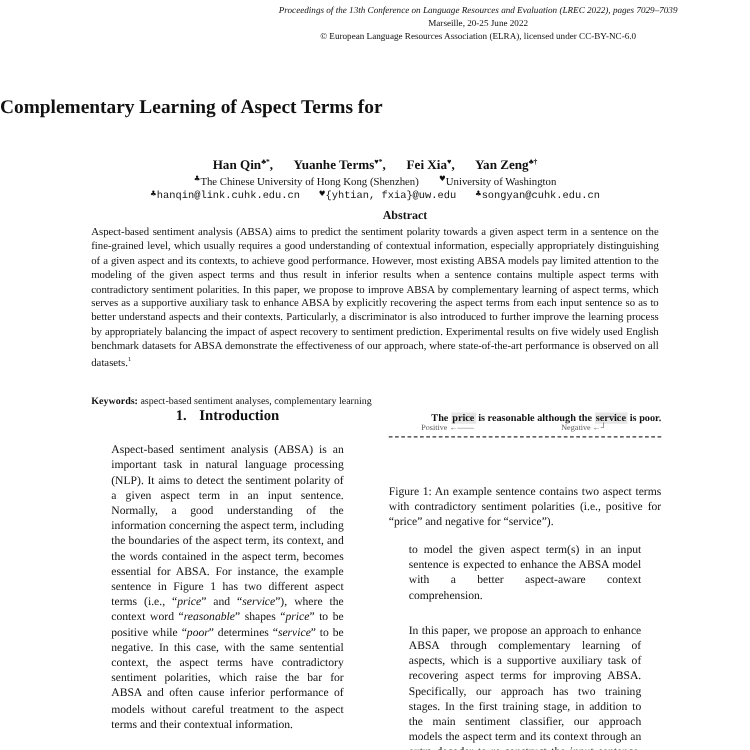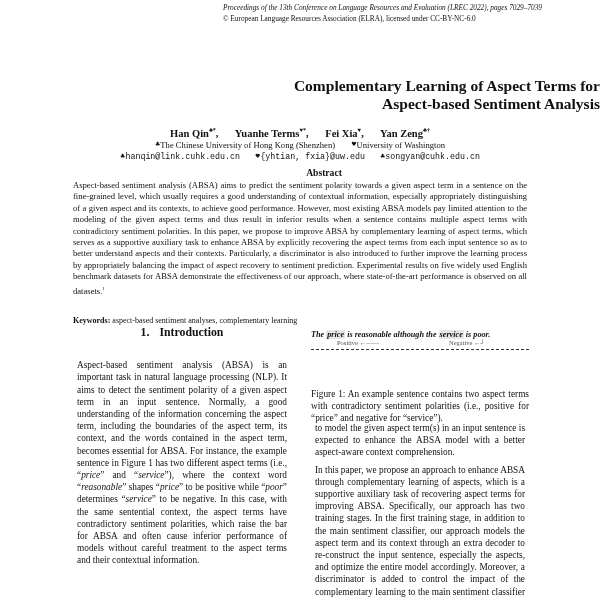--- a/index.html
+++ b/index.html
@@ -1,60 +1,60 @@
 <!DOCTYPE html>
 <html><head>
 <meta charset="utf-8">
 <style>
   html, body { margin:0; padding:0; background:#fff; }
   body { width:600px; height:600px; overflow:hidden; position:relative; font-family:"Liberation Serif", serif; color:#111; }
-  .header { position:absolute; right:58px; top:3px; text-align:left; font-size:7.3px; line-height:10.5px; }
+  .header { position:absolute; right:58px; top:3px; text-align:center; font-size:7.3px; line-height:10.5px; }
   .header .l1 { font-style:italic; }
-  .title { position:absolute; left:0; width:600px; top:77px; text-align:right; font-weight:bold; font-size:15.5px; line-height:17.5px; }
+  .title { position:absolute; left:0; width:600px; top:77px; text-align:left; font-weight:bold; font-size:15.5px; line-height:17.5px; }
   .authors { position:absolute; left:0; width:600px; top:127px; text-align:center; font-weight:bold; font-size:10.5px; }
   .authors .sep { display:inline-block; width:14px; }
   .authors sup { font-size:6px; }
   .affil { position:absolute; left:0; width:600px; top:140px; text-align:center; font-size:8.6px; }
   .affil .gap { display:inline-block; width:14px; }
   .emails { position:absolute; left:0; width:600px; top:152px; text-align:center; font-family:"Liberation Mono", monospace; font-size:8.3px; }
   .emails .gap { display:inline-block; width:10px; }
   .sym { font-family:"DejaVu Sans", sans-serif; font-size:6px; vertical-align:top; }
   .abs-head { position:absolute; left:0; width:600px; top:167px; text-align:center; font-weight:bold; font-size:9.6px;padding-left:24px; }
   .abstract { position:absolute; left:73px; width:454px; top:180px; font-size:8.6px; line-height:11.4px; text-align:justify; }
   .abstract sup { font-size:5px; }
   .keywords { position:absolute; left:73px; top:316px; font-size:8px; }
   .keywords b { font-weight:bold; }
   .col { position:absolute; font-size:9.3px; line-height:12.2px; text-align:justify; }
   .col-left { left:73px; width:218px; top:326px; }
-  .sec-head { text-align:center; font-weight:bold; font-size:11.8px; margin-bottom:21px; }
+  .sec-head { text-align:center; font-weight:bold; font-size:11.8px; margin-bottom:7px; }
   .sec-head .num { margin-right:10px; }
-  .col p { margin:4px; }
+  .col p { margin:16px; }
   .col i { font-style:italic; }
   .figure { position:absolute; left:311px; width:218px; top:330px; }
-  .fig-sent { font-style:italic; font-weight:bold; font-size:8.2px; text-align:left; white-space:nowrap; }
+  .fig-sent { font-weight:bold; font-size:8.2px; text-align:right; white-space:nowrap; }
   .fig-sent .hl { background:#e6e6e6; padding:0 1px; }
   .fig-labels { position:relative; height:9px; font-size:6.5px; color:#555; }
   .fig-labels .pos { position:absolute; left:26px; top:0; }
   .fig-labels .neg { position:absolute; left:138px; top:0; }
   .fig-line { border-top:1px dashed #333; margin-top:1px; }
   .caption { position:absolute; left:311px; width:218px; top:364px; font-size:9.3px; line-height:12.2px; text-align:justify;margin-top:24px; }
   .col-right { left:311px; width:218px; top:418px; }
   .col-right p + p { margin-top:5px; }
 </style>
 </head>
 <body>
 
 <div class="header">
   <div class="l1">Proceedings of the 13th Conference on Language Resources and Evaluation (LREC 2022), pages 7029–7039</div>
+  <div>Marseille, 20-25 June 2022</div>
   <div>© European Language Resources Association (ELRA), licensed under CC-BY-NC-6.0</div>
 </div>
 
 <div class="title">
   <div>Complementary Learning of Aspect Terms for</div>
-  <div>Aspect-based Sentiment Analysis</div>
 </div>
 
 <div class="authors">
   <span>Han Qin</span><sup>♣*</sup>,<span class="sep"></span>
   <span>Yuanhe Terms</span><sup>♥*</sup>,<span class="sep"></span>
   <span>Fei Xia</span><sup>♥</sup>,<span class="sep"></span>
   <span>Yan Zeng</span><sup>♣†</sup>
 </div>
 
 <div class="affil">

